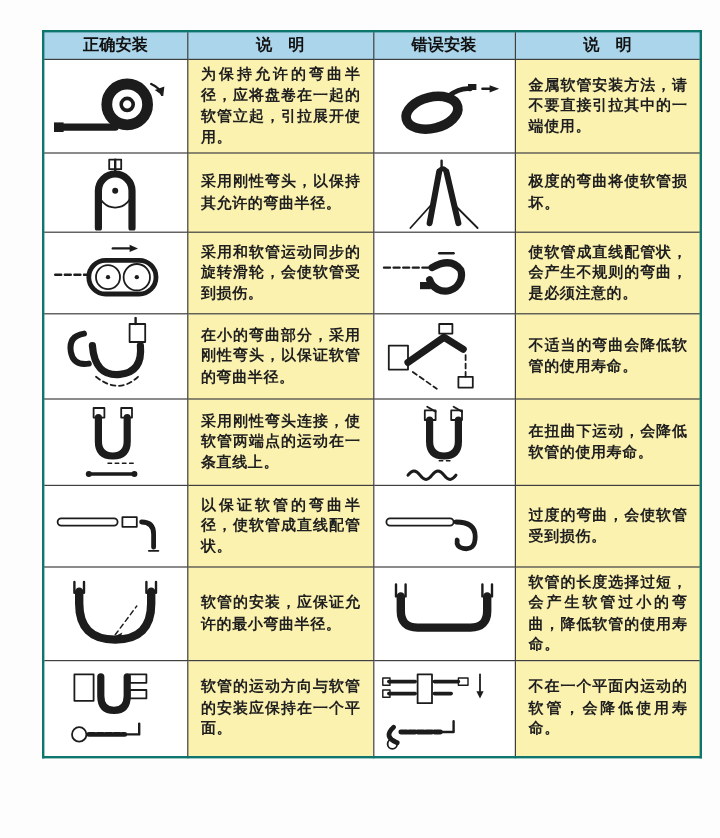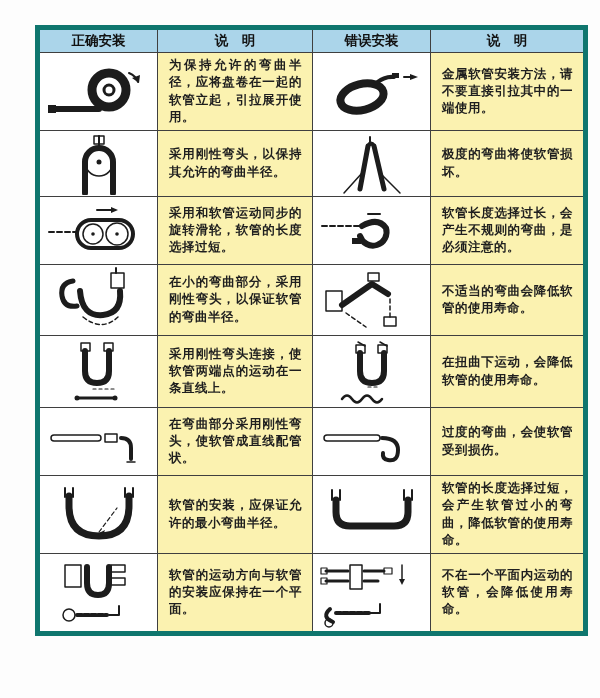--- a/index.html
+++ b/index.html
@@ -12,21 +12,21 @@
   }
   .page{position:relative;width:600px;height:698px;}
   .title{
     position:absolute;left:36px;top:2px;
     font-size:16px;font-weight:bold;font-style:italic;
     letter-spacing:3px;color:#141414;
   }
   table.grid{
     position:absolute;left:35px;top:25px;
     width:548px;border-collapse:collapse;table-layout:fixed;
-    border:5px solid #0f766e;
+    border:2px solid #0f766e;
   }
   table.grid th,table.grid td{
     border:1px solid var(--border,#3f3f3f);
     padding:0;vertical-align:middle;
   }
   th.hdr{
     background:var(--header-bg,#abd5ea);
     height:22px;font-size:13.5px;font-weight:bold;
     text-align:center;color:#111;
   }
@@ -127,32 +127,32 @@
           <path d="M54 10 h14" stroke-width="2"></path>
           <path class="f" d="M68 7 l7 3 l-7 3 z"></path>
           <rect x="34" y="20" width="56" height="28" rx="14" stroke-width="4"></rect>
           <circle cx="50" cy="34" r="10" stroke-width="1.5"></circle>
           <circle class="f" cx="50" cy="34" r="1.8"></circle>
           <circle cx="74" cy="34" r="11" stroke-width="1.5"></circle>
           <circle class="f" cx="74" cy="34" r="1.8"></circle>
         </svg>
       </td>
       <td class="cell-desc">
-            <span class="txt">采用和软管运动同步的旋转滑轮，软管的长度选择过短。</span>
+            <span class="txt">采用和软管运动同步的旋转滑轮，会使软管受到损伤。</span>
           </td>
       <td class="cell-img">
         <svg class="ill" width="112" height="62" viewBox="0 0 112 62">
           <path d="M6 26 H46" stroke-width="2" stroke-dasharray="5 3"></path>
           <path d="M52 14 h12" stroke-width="2"></path>
           <path d="M46 26 q16 -9 24 2 a13 13 0 1 1 -26 8" stroke-width="6"></path>
           <rect class="f" x="36" y="38" width="9" height="6"></rect>
         </svg>
       </td>
       <td class="cell-desc">
-            <span class="txt">软管长度选择过长，会产生不规则的弯曲，是必须注意的。</span>
+            <span class="txt">使软管成直线配管状，会产生不规则的弯曲，是必须注意的。</span>
           </td>
     </tr>
 
     <tr style="height:71px">
       <td class="cell-img">
         <svg class="ill" width="112" height="66" viewBox="0 0 112 66">
           <path d="M30 14 q-13 2 -11 15 q2 12 15 10" stroke-width="5"></path>
           <path d="M37 24 q2 26 23 24 q19 -2 17 -24" stroke-width="6"></path>
           <rect x="68" y="6" width="13" height="15" stroke-width="1.5"></rect>
           <path d="M73 1 v5" stroke-width="2"></path>
@@ -211,21 +211,21 @@
     <tr style="height:68px">
       <td class="cell-img">
         <svg class="ill" width="112" height="62" viewBox="0 0 112 62">
           <rect x="8" y="24" width="50" height="6" rx="3" stroke-width="1.5"></rect>
           <rect x="62" y="23" width="12" height="8" stroke-width="1.5"></rect>
           <path d="M78 27 q10 0 10 10 v11" stroke-width="4"></path>
           <path d="M84 51 h8" stroke-width="1.5"></path>
         </svg>
       </td>
       <td class="cell-desc">
-            <span class="txt">在弯曲部分采用刚性弯头，使软管成直线配管状。</span>
+            <span class="txt">以保证软管的弯曲半径，使软管成直线配管状。</span>
           </td>
       <td class="cell-img">
         <svg class="ill" width="112" height="62" viewBox="0 0 112 62">
           <rect x="8" y="24" width="56" height="6" rx="3" stroke-width="1.5"></rect>
           <path d="M66 27 q16 0 16 12 q0 12 -10 10 q-6 -1 -5 -7" stroke-width="4"></path>
         </svg>
       </td>
       <td class="cell-desc">
             <span class="txt">过度的弯曲，会使软管受到损伤。</span>
           </td>

